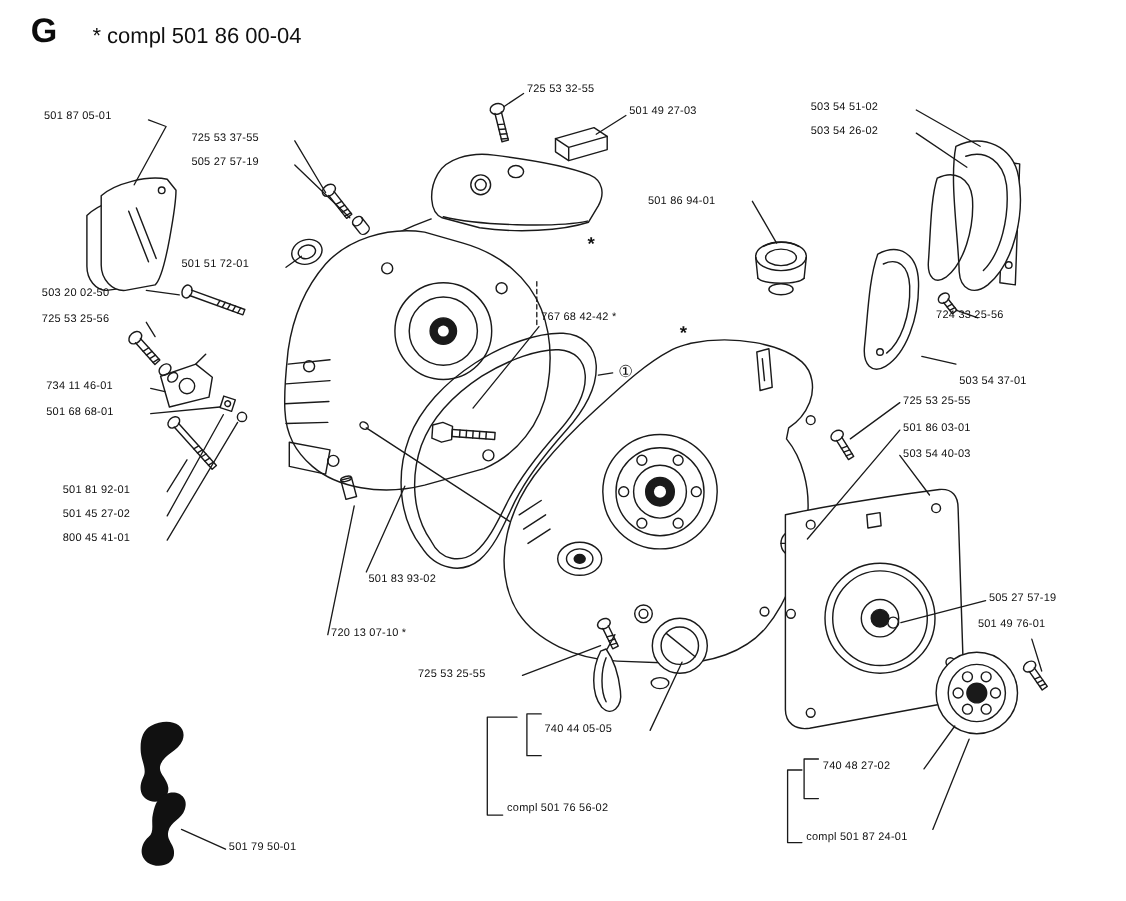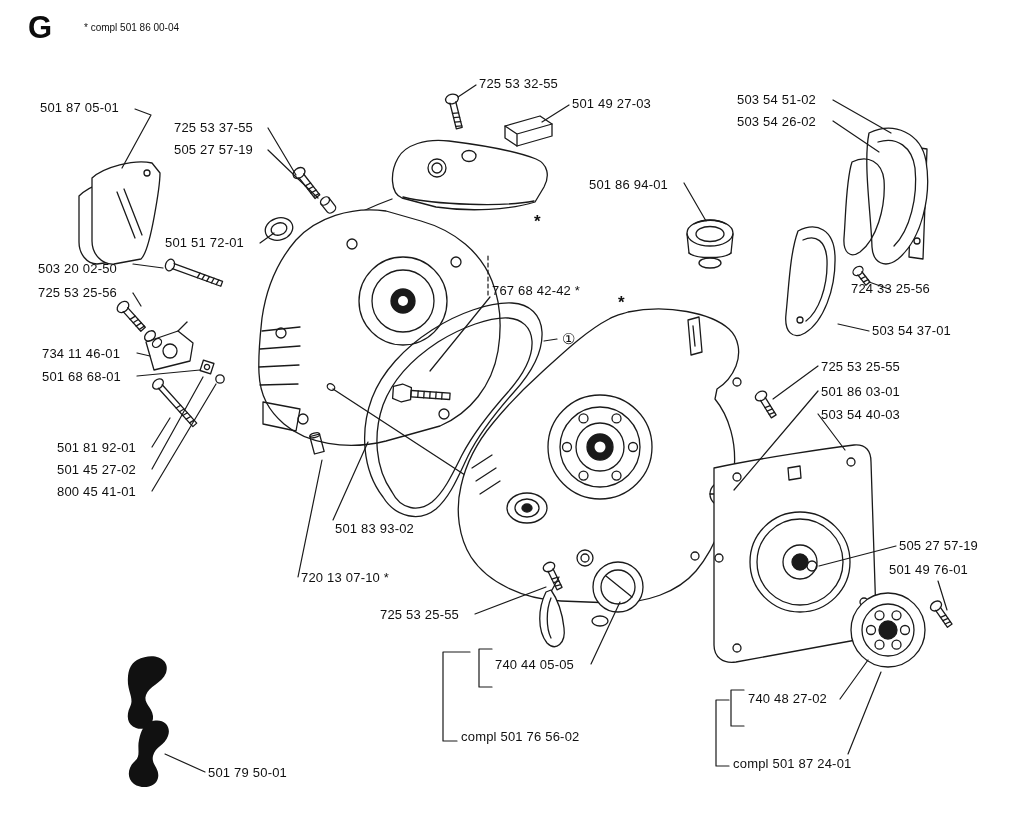--- a/index.html
+++ b/index.html
@@ -2,28 +2,28 @@
 <html><head>
 <meta charset="utf-8">
 <style>
   html,body{margin:0;padding:0;background:#fff;}
   #stage{
     position:relative;width:1024px;height:819px;background:#ffffff;
     font-family:"Liberation Sans",sans-serif;color:#101010;overflow:hidden;
   }
   #stage svg{position:absolute;left:0;top:0;}
   .lbl{
-    position:absolute;font-size:13px;line-height:1.2;white-space:nowrap;
+    position:absolute;font-size:10px;line-height:1.2;white-space:nowrap;
     letter-spacing:.2px;color:#101010;
   }
   .marker{position:absolute;font-size:17px;font-weight:600;color:#101010;}
   .hdr-letter{
     position:absolute;left:28px;top:10px;font-size:31px;font-weight:700;color:#0c0c0c;
   }
-  .hdr-note{position:absolute;left:84px;top:22px;font-size:10px;color:#101010;}
+  .hdr-note{position:absolute;left:84px;top:22px;font-size:20px;color:#101010;}
 </style>
 </head>
 <body>
 
 <div id="stage">
 
   <span class="hdr-letter">G</span>
   <span class="hdr-note">* compl 501 86 00-04</span>
 
   <svg width="1024" height="819" viewBox="0 0 1024 819">
@@ -289,21 +289,21 @@
   <div class="lbl" style="left:572px;top:96px">501 49 27-03</div>
   <div class="lbl" style="left:737px;top:92px">503 54 51-02</div>
   <div class="lbl" style="left:737px;top:114px">503 54 26-02</div>
   <div class="lbl" style="left:174px;top:120px">725 53 37-55</div>
   <div class="lbl" style="left:174px;top:142px">505 27 57-19</div>
   <div class="lbl" style="left:589px;top:177px">501 86 94-01</div>
   <div class="lbl" style="left:165px;top:235px">501 51 72-01</div>
   <div class="lbl" style="left:38px;top:261px">503 20 02-50</div>
   <div class="lbl" style="left:38px;top:285px">725 53 25-56</div>
   <div class="lbl" style="left:851px;top:281px">724 33 25-56</div>
-  <div class="lbl" style="left:872px;top:323px">503 54 37-01</div>
+  <div class="lbl" style="left:872px;top:341px">503 54 37-01</div>
   <div class="lbl" style="left:492px;top:283px">767 68 42-42 *</div>
   <div class="lbl" style="left:42px;top:346px">734 11 46-01</div>
   <div class="lbl" style="left:42px;top:369px">501 68 68-01</div>
   <div class="lbl" style="left:821px;top:359px">725 53 25-55</div>
   <div class="lbl" style="left:821px;top:384px">501 86 03-01</div>
   <div class="lbl" style="left:821px;top:407px">503 54 40-03</div>
   <div class="lbl" style="left:57px;top:440px">501 81 92-01</div>
   <div class="lbl" style="left:57px;top:462px">501 45 27-02</div>
   <div class="lbl" style="left:57px;top:484px">800 45 41-01</div>
   <div class="lbl" style="left:335px;top:521px">501 83 93-02</div>

